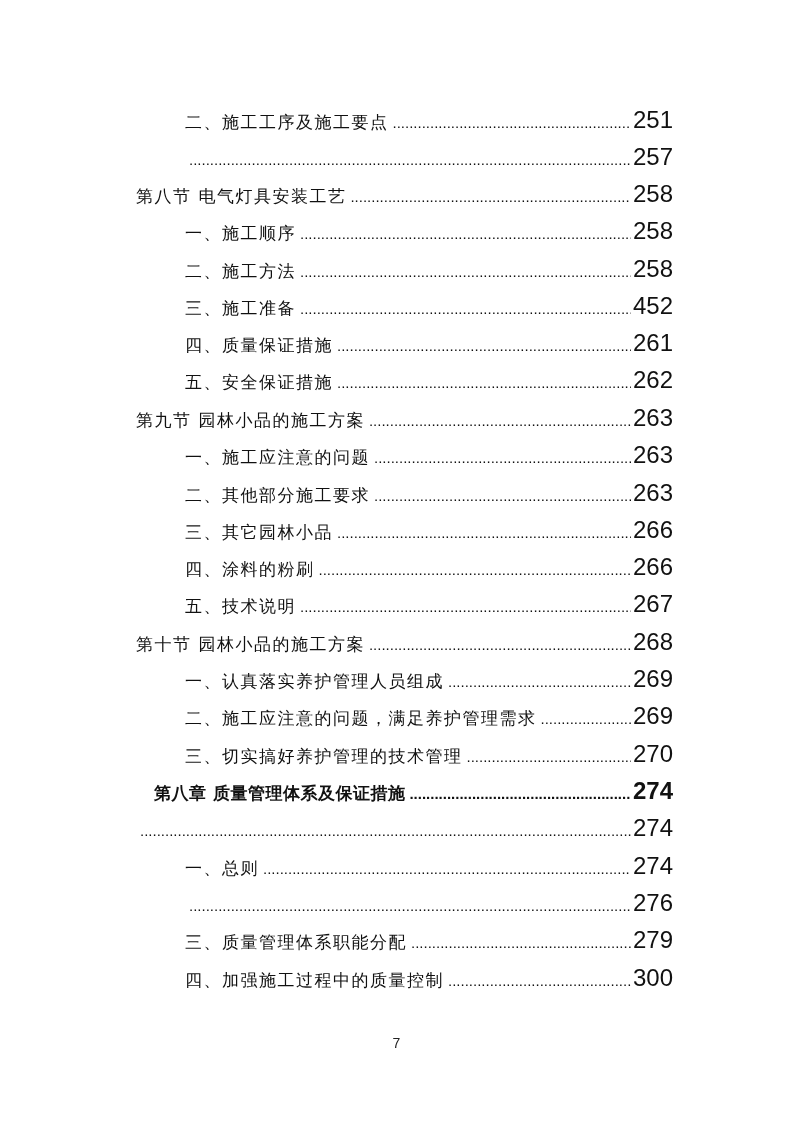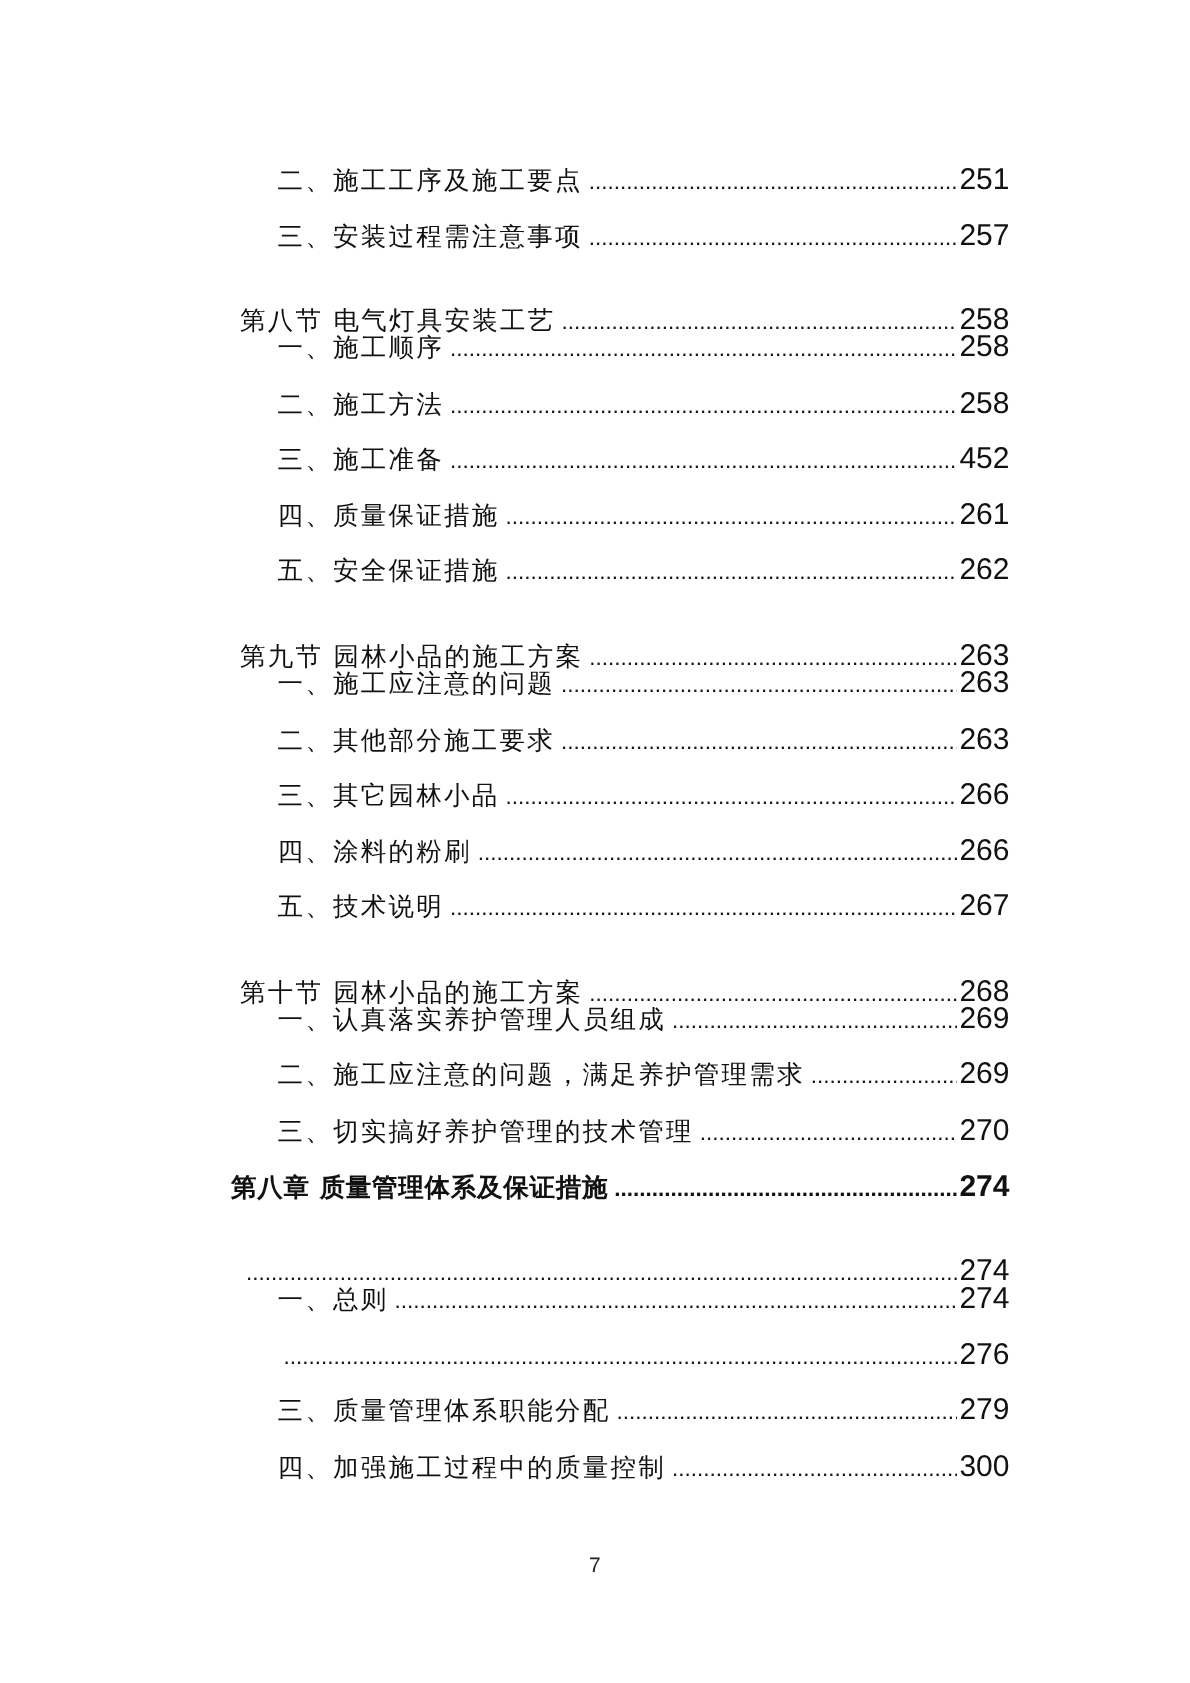--- a/index.html
+++ b/index.html
@@ -26,21 +26,21 @@
       right: 120px;
       height: 26px;
       display: flex;
       align-items: baseline;
       font-size: 17px;
       line-height: 26px;
       white-space: nowrap;
       letter-spacing: 1.5px;
     }
     .toc-row.level-item { left: 185px; }
-    .toc-row.level-section { left: 160px; margin-top: 19px; }
+    .toc-row.level-section { left: 136px; }
     .toc-row.level-chapter {
       left: 120px;
       font-weight: bold;
       letter-spacing: 0.5px;
       margin-left: 34px;
     }
     .toc-row .lbl {
       flex: 0 0 auto;
     }
     .toc-row .dots {
@@ -50,21 +50,21 @@
       letter-spacing: 0;
       font-family: "Liberation Sans", sans-serif;
       font-size: 15px;
     }
     .toc-row .dots::before {
       content: "........................................................................................................................................................................................................";
     }
     .toc-row .pg {
       flex: 0 0 auto;
       font-family: "Liberation Sans", sans-serif;
-      font-size: 20px;
+      font-size: 24px;
       letter-spacing: 0;
     }
     .page-number {
       position: absolute;
       left: 0;
       width: 793px;
       top: 1035px;
       text-align: center;
       font-family: "Liberation Sans", sans-serif;
       font-size: 14px;
@@ -74,21 +74,20 @@
 </head>
 <body>
 
 <div class="toc">
   <div class="toc-row level-item" style="top:107px">
     <span class="lbl">二、施工工序及施工要点</span>
     <span class="dots"></span>
     <span class="pg">251</span>
   </div>
   <div class="toc-row level-item" style="top:144px">
-    <span class="lbl">三、安装过程需注意事项</span>
     <span class="dots"></span>
     <span class="pg">257</span>
   </div>
   <div class="toc-row level-section" style="top:181px">
     <span class="lbl">第八节  电气灯具安装工艺</span>
     <span class="dots"></span>
     <span class="pg">258</span>
   </div>
   <div class="toc-row level-item" style="top:218px">
     <span class="lbl">一、施工顺序</span>

